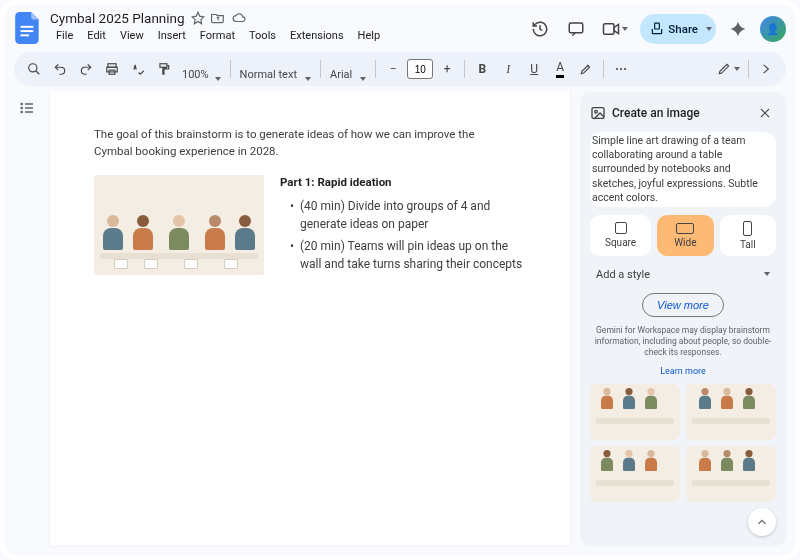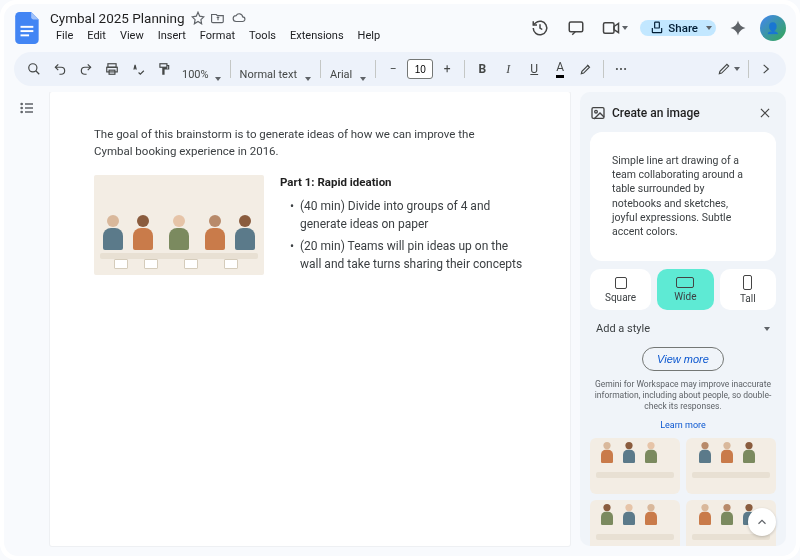--- a/index.html
+++ b/index.html
@@ -11,21 +11,21 @@
   .logo { width: 28px; height: 36px; display: flex; align-items: center; justify-content: center; }
   .logo svg { width: 26px; height: 32px; }
   .title-block { flex: 1; display: flex; flex-direction: column; }
   .title-row { display: flex; align-items: center; gap: 6px; }
   .title { font-size: 13.5px; color: #1f1f1f; }
   .title-icon { color: #5f6368; display: flex; align-items: center; }
   .menus { display: flex; gap: 2px; margin-top: 1px; }
   .menu-item { padding: 2px 6px; font-size: 11px; color: #202124; border-radius: 3px; cursor: pointer; }
   .header-right { display: flex; align-items: center; gap: 8px; padding-top: 4px; }
   .hdr-btn { width: 28px; height: 28px; border-radius: 50%; display: flex; align-items: center; justify-content: center; color: #444; cursor: pointer; }
-  .share-group { display: flex; align-items: center; background: #c2e7ff; border-radius: 30px; height: 16px; padding: 0 4px 0 10px; cursor: pointer; gap: 4px; }
+  .share-group { display: flex; align-items: center; background: #c2e7ff; border-radius: 30px; height: 30px; padding: 0 4px 0 10px; cursor: pointer; gap: 4px; }
   .share-label { font-size: 11.5px; font-weight: 500; color: #001d35; }
   .avatar { width: 26px; height: 26px; border-radius: 50%; background: linear-gradient(135deg,#4285f4,#34a853); display:flex;align-items:center;justify-content:center;color:#fff;font-size:11px; }
   .video-btn { display:flex;align-items:center;gap:2px;color:#444;cursor:pointer;padding:4px;border-radius:4px;}
 
   
   .toolbar { display: flex; align-items: center; gap: 2px; margin: 6px 10px 6px 10px; background: #edf2fa; border-radius: 24px; padding: 3px 8px; height: 34px;}
   .tool { min-width: 24px; height: 24px; border-radius: 4px; display: flex; align-items: center; justify-content: center; color: #444746; cursor: pointer; font-size:12px; padding:0 3px;}
   .tool-sep { width: 1px; height: 18px; background: #c4c7c5; margin: 0 3px; }
   .tool-drop { display:flex;align-items:flex-end;gap:2px;padding:0 4px;height:24px;border-radius:4px;cursor:pointer;color:#444746;font-size:11px;}
   .font-size-box { display:flex;align-items:center;gap:0;}
@@ -46,24 +46,24 @@
   .doc-h3 { font-size: 11.5px; font-weight: 700; margin-bottom: 8px; }
   .doc-ul { list-style: none; padding-left: 10px;}
   .doc-ul li { font-size: 12px; color: #3c4043; line-height: 1.5; position:relative; padding-left:10px; margin-bottom:4px;}
   .doc-ul li::before { content:"•"; position:absolute; left:0; }
 
   
   .side { width: 206px; background: #f0f4f9; border-radius: 10px; display:flex;flex-direction:column; padding: 10px; gap:8px; position:relative; overflow-y:auto;}
   .side-header { display:flex;align-items:center;gap:6px;}
   .side-title { font-size:12px;font-weight:500;flex:1;}
   .side-close { width:22px;height:22px;display:flex;align-items:center;justify-content:center;color:#444;cursor:pointer;border-radius:50%;}
-  .prompt-box { background:#fff;border-radius:12px;padding:22px;font-size:10.5px;line-height:1.35;color:#3c4043;}
+  .prompt-box { background:#fff;border-radius:12px;padding:2px;font-size:10.5px;line-height:1.35;color:#3c4043;}
   .aspect-row { display:flex;gap:6px;}
   .aspect { flex:1;background:#fff;border-radius:10px;display:flex;flex-direction:column;align-items:center;justify-content:center;gap:3px;padding:6px 15px;cursor:pointer;font-size:10px;color:#3c4043;}
-  .aspect.selected { background:#5eead4;}
+  .aspect.selected { background:#fdba74;}
   .aspect-shape { border:1.5px solid #444;border-radius:2px;}
   .style-drop { background:transparent;display:flex;align-items:center;justify-content:space-between;padding:4px 6px;font-size:11px;color:#3c4043;cursor:pointer;}
   .view-more { display:flex;justify-content:center;}
   .view-more-btn { border:1px solid #747775;border-radius:18px;padding:5px 14px;font-size:11px;color:#0b57d0;background:transparent;cursor:pointer;font-style:italic;}
   .disclaimer { font-size:8.5px;color:#5f6368;text-align:center;line-height:1.3;}
   .learn-more { font-size:9px;color:#0b57d0;text-align:center;cursor:pointer;}
   .thumbs { display:grid;grid-template-columns:1fr 1fr;gap:6px;}
   .thumb { height:56px;border-radius:6px;background:#f3ede4;overflow:hidden;cursor:pointer;position:relative;}
   .fab { position:absolute;bottom:10px;right:10px;width:28px;height:28px;border-radius:50%;background:#fff;box-shadow:0 1px 3px rgba(0,0,0,0.2);display:flex;align-items:center;justify-content:center;color:#5f6368;cursor:pointer;}
 
@@ -267,21 +267,21 @@
             <svg width="16" height="16" viewBox="0 0 24 24" fill="none" stroke="#5f6368" stroke-width="2">
               <circle cx="4" cy="6" r="1" fill="#5f6368"></circle>
               <circle cx="4" cy="12" r="1" fill="#5f6368"></circle>
               <circle cx="4" cy="18" r="1" fill="#5f6368"></circle>
               <path d="M9 6h12M9 12h12M9 18h12"></path>
             </svg>
           </div>
     </div>
 
     <div class="doc-area">
-      <div class="doc-p">The goal of this brainstorm is to generate ideas of how we can improve the Cymbal booking experience in 2016.</div>
+      <div class="doc-p">The goal of this brainstorm is to generate ideas of how we can improve the Cymbal booking experience in 2028.</div>
       <div class="doc-row">
         <div class="doc-img">
           <div class="people">
             <div class="table-line"></div>
             <div class="person" style="left:6px;">
                   <div class="head" style="background:#d9b89b;"></div>
                   <div class="body" style="background:#5b7a8a;"></div>
                 </div>
             <div class="person" style="left:36px;">
                   <div class="head" style="background:#8a5c3e;"></div>
@@ -346,21 +346,21 @@
               <span>Tall</span>
             </div>
       </div>
       <div class="style-drop">
             <span>Add a style</span>
             <span class="chev"></span>
           </div>
       <div class="view-more">
             <button class="view-more-btn">View more</button>
           </div>
-      <div class="disclaimer">Gemini for Workspace may improve inaccurate information, including about people, so double-check its responses.</div>
+      <div class="disclaimer">Gemini for Workspace may display brainstorm information, including about people, so double-check its responses.</div>
       <div class="learn-more">Learn more</div>
       <div class="thumbs">
         <div class="thumb">
               <div class="people">
                 <div class="table-line"></div>
                 <div class="person" style="left:4px;transform:scale(0.6);">
                   <div class="head" style="background:#d9b89b;"></div>
                   <div class="body" style="background:#c97b4a;"></div>
                 </div>
                 <div class="person" style="left:26px;transform:scale(0.6);">

